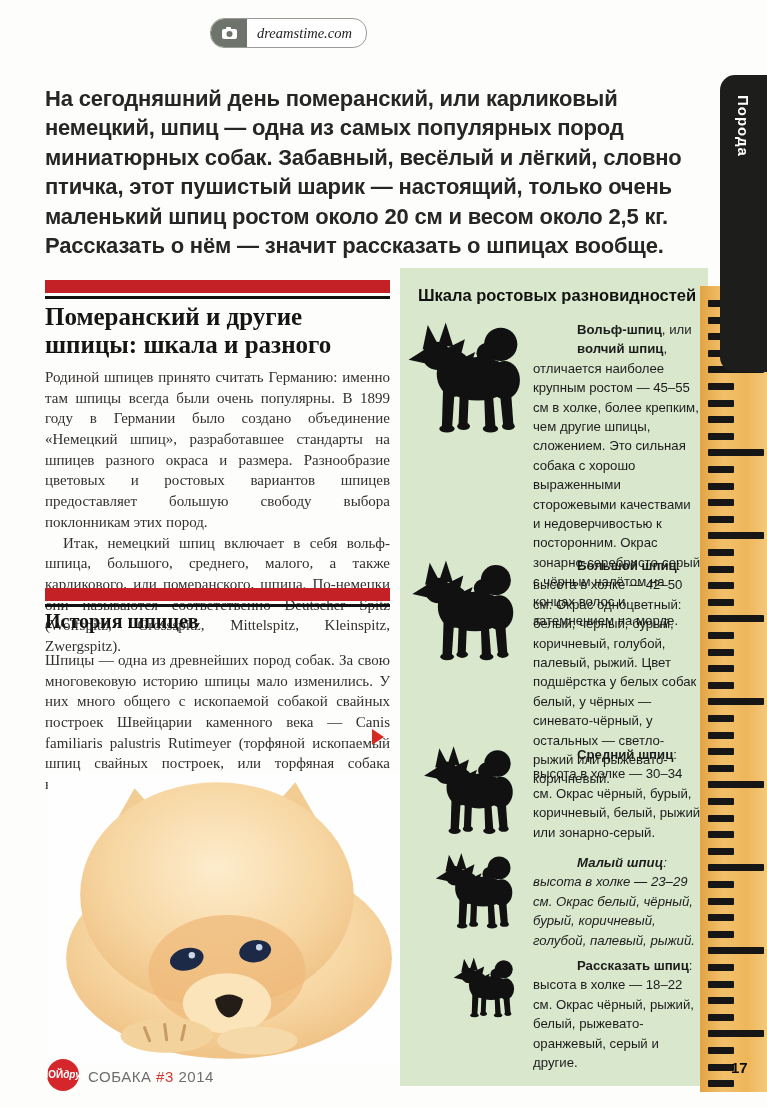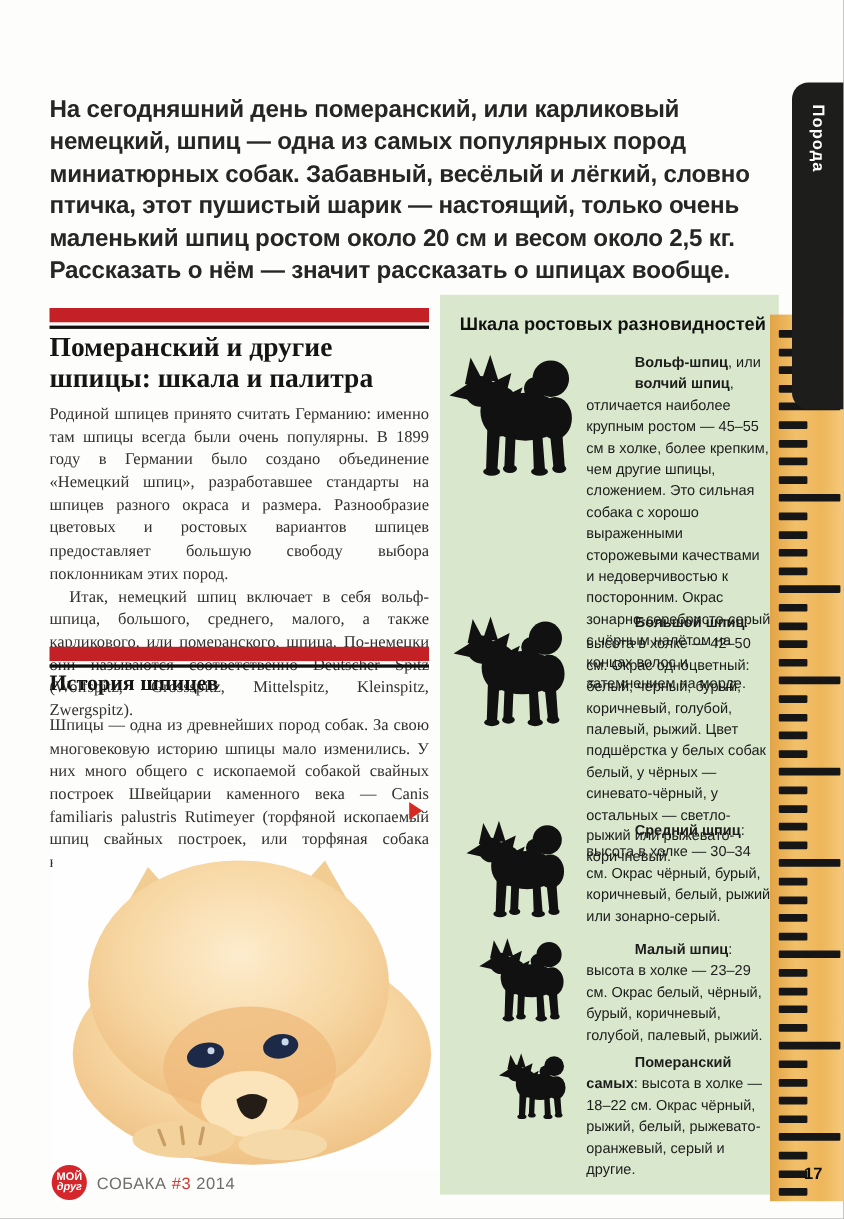--- a/index.html
+++ b/index.html
@@ -42,32 +42,42 @@
   #ruler{position:absolute;left:700px;top:286px;width:67px;height:806px;
          background:linear-gradient(90deg,#e2a344 0%,#f2c06a 35%,#eeb65a 70%,#f4c97c 100%);z-index:1;}
   .tick{position:absolute;left:8px;height:7px;background:#161616;border-radius:1px;}
   .tick.short{width:26px;}
   .tick.long{width:56px;}
   #page-number{position:absolute;left:731px;top:1059px;font-size:15px;font-weight:bold;color:#0d0d0d;z-index:6;}
   
   #puppy-photo{position:absolute;left:48px;top:772px;width:352px;height:292px;background:#fff;}
   
   #footer-logo{position:absolute;left:47px;top:1059px;width:32px;height:32px;border-radius:50%;
-               background:#d4262b;color:#fff;display:flex;flex-direction:column;align-items:center;
+               background:#d4262b;color:#fff;display:flex;flex-direction:row;align-items:center;
                justify-content:center;line-height:1;z-index:4;}
   #footer-logo .l1{font-size:10px;font-weight:bold;}
   #footer-logo .l2{font-size:10px;font-weight:bold;font-style:italic;margin-top:-1px;}
   #footer-text{position:absolute;left:88px;top:1068px;font-size:15px;color:#6e6e6e;letter-spacing:0.5px;}
   #footer-text .issue{color:#cf3a33;}
 </style>
 </head>
 <body>
 
 <div id="page">
 
+  <div class="badge" style="left:210px;">
+    <span class="icebox">
+      <svg width="17" height="14" viewBox="0 0 17 14">
+          <rect x="1" y="3" width="15" height="10" rx="2" fill="#fff"></rect>
+          <rect x="5" y="1" width="5" height="3" rx="1" fill="#fff"></rect>
+          <circle cx="8.5" cy="8" r="3" fill="#6e736c"></circle>
+        </svg>
+    </span>
+    <span class="blabel italic">dreamstime.com</span>
+  </div>
 
   <div id="side-tab">
     <span>Порода</span>
   </div>
 
   <div id="ruler">
       <div class="tick short" style="top: 14px;"></div>
       <div class="tick short" style="top: 30.6px;"></div>
       <div class="tick short" style="top: 47.2px;"></div>
       <div class="tick short" style="top: 63.8px;"></div>
@@ -115,21 +125,21 @@
       <div class="tick short" style="top: 761px;"></div>
       <div class="tick short" style="top: 777.6px;"></div>
       <div class="tick short" style="top: 794.2px;"></div>
     </div>
   <div id="page-number">17</div>
 
   <div id="intro">На сегодняшний день померанский, или карликовый немецкий, шпиц — одна из самых популярных пород миниатюрных собак. Забавный, весёлый и лёгкий, словно птичка, этот пушистый шарик — настоящий, только очень маленький шпиц ростом около 20 см и весом около 2,5 кг. Рассказать о нём — значит рассказать о шпицах вообще.</div>
 
   <div class="redbar" style="top:280px;background:#c42127;"></div>
   <div class="blackline" style="top:296px;"></div>
-  <h2 class="head-serif" style="top:303px;font-size:25px;margin:0;">Померанский и другие шпицы: шкала и палитра</h2>
+  <h2 class="head-serif" style="top:303px;font-size:25px;margin:0;">Померанский и другие шпицы: шкала и разного</h2>
   <div class="body-serif" style="top:367px;">
     <p>Родиной шпицев принято считать Германию: именно там шпицы всегда были очень популярны. В 1899 году в Германии было создано объединение «Немецкий шпиц», разработавшее стандарты на шпицев разного окраса и размера. Разнообразие цветовых и ростовых вариантов шпицев предоставляет большую свободу выбора поклонникам этих пород.</p>
     <p>Итак, немецкий шпиц включает в себя вольф-шпица, большого, среднего, малого, а также карликового, или померанского, шпица. По-немецки они называются соответственно Deutscher Spitz (Wolfspitz, Grossspitz, Mittelspitz, Kleinspitz, Zwergspitz).</p>
   </div>
 
   <div class="redbar" style="top:588px;background:#c42127;"></div>
   <div class="blackline" style="top:604px;"></div>
   <h2 class="head-serif" style="top:610px;font-size:20px;margin:0;">История шпицев</h2>
   <div class="body-serif" style="top:650px;">
     <p>Шпицы — одна из древнейших пород собак. За свою многовековую историю шпицы мало изменились. У них много общего с ископаемой собакой свайных построек Швейцарии каменного века — Canis familiaris palustris Rutimeyer (торфяной ископаемый шпиц свайных построек, или торфяная собака неолитического периода). Подобные собаки встре-</p>
@@ -191,31 +201,31 @@
     </div>
     <div class="entry-text" style="top:477px;">
       <b>Средний шпиц</b><span>: высота в холке — 30–34 см. Окрас чёрный, бурый, коричневый, белый, рыжий или зонарно-серый.</span>
     </div>
 
     <div class="dog" style="left:34px;top:580px;width:88px;height:82px;">
       <svg viewBox="0 0 100 92">
           <use href="#dog"></use>
         </svg>
     </div>
-    <div class="entry-text" style="top:585px;">
+    <div class="entry-text" style="top:585px;font-style:italic;">
       <b>Малый шпиц</b><span>: высота в холке — 23–29 см. Окрас белый, чёрный, бурый, коричневый, голубой, палевый, рыжий.</span>
     </div>
 
     <div class="dog" style="left:52px;top:686px;width:70px;height:64px;">
       <svg viewBox="0 0 100 92">
           <use href="#dog"></use>
         </svg>
     </div>
     <div class="entry-text" style="top:688px;">
-      <b>Померанский самых</b><span>: высота в холке — 18–22 см. Окрас чёрный, рыжий, белый, рыжевато-оранжевый, серый и другие.</span>
+      <b>Рассказать шпиц</b><span>: высота в холке — 18–22 см. Окрас чёрный, рыжий, белый, рыжевато-оранжевый, серый и другие.</span>
     </div>
   </div>
 
   <div id="puppy-photo">
     <svg viewBox="0 0 350 290" width="352" height="292">
       <defs>
         <radialGradient id="fur" cx="50%" cy="38%" r="70%">
           <stop offset="0%" stop-color="#fdeccd"></stop>
           <stop offset="55%" stop-color="#f7d7a3"></stop>
           <stop offset="100%" stop-color="#edbb7c"></stop>

